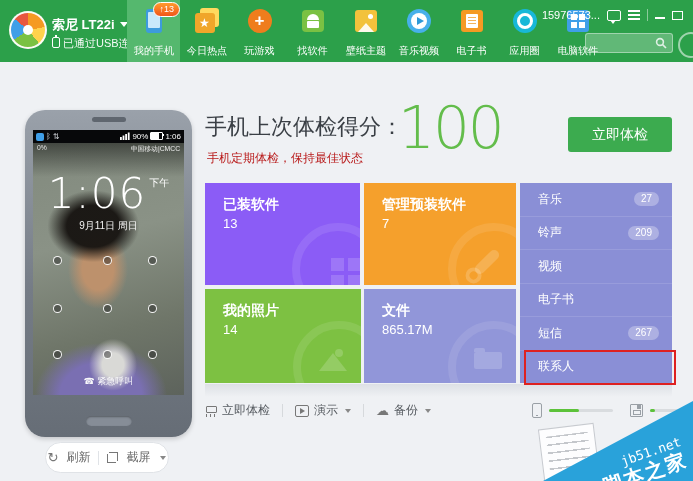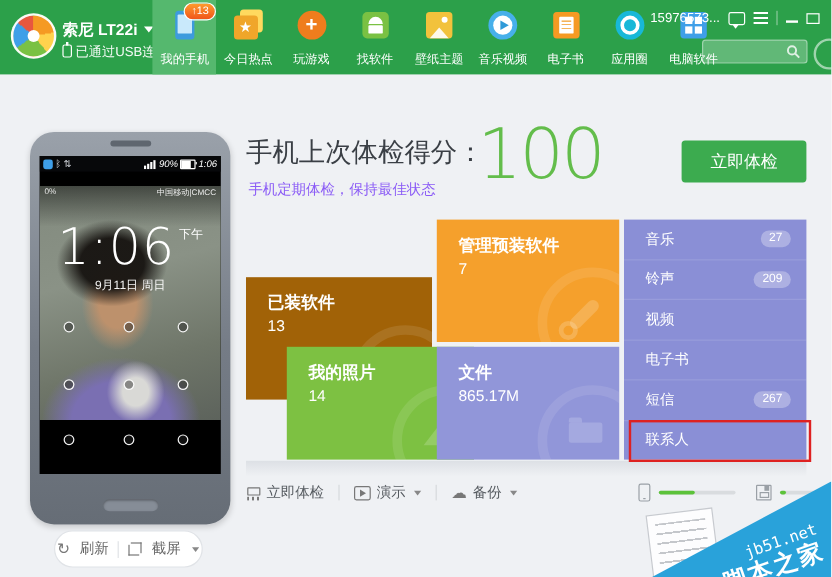--- a/index.html
+++ b/index.html
@@ -57,25 +57,25 @@
   .part-circle{position:absolute;left:678px;top:32px;width:22px;height:22px;border-radius:50%;border:2px solid rgba(255,255,255,.55);}
   
   .phone{position:absolute;left:25px;top:110px;width:167px;height:327px;border-radius:20px;
          background:linear-gradient(180deg,#9aa1aa,#757c86 55%,#666d76);box-shadow:0 2px 5px rgba(0,0,0,.18);}
   .speaker{position:absolute;left:50%;top:7px;transform:translateX(-50%);width:34px;height:5px;border-radius:3px;background:#5f666f;}
   .home{position:absolute;left:50%;bottom:11px;transform:translateX(-50%);width:46px;height:10px;border-radius:5px;background:#868d97;box-shadow:inset 0 1px 2px rgba(0,0,0,.35);}
   .screen{position:absolute;left:8px;top:20px;width:151px;height:265px;background:#000;overflow:hidden;}
   .sbar{position:absolute;left:0;top:0;width:100%;height:13px;background:#07080a;display:flex;align-items:center;padding:0 3px;box-sizing:border-box;color:#fff;}
   .sb-usb{width:8px;height:8px;background:#3f9fe8;border-radius:2px;margin-right:2px;}
   .sb-glyph{font-size:8px;color:#cfd3d8;margin-right:2px;line-height:1;}
-  .sb-right{margin-left:auto;display:flex;align-items:flex-end;gap:2px;font-size:8px;font-style:italic;}
+  .sb-right{margin-left:auto;display:flex;align-items:flex-start;gap:2px;font-size:8px;}
   .sb-batt{width:11px;height:6px;border:1px solid #fff;border-radius:1px;position:relative;}
   .sb-batt::before{content:"";position:absolute;left:0;top:0;bottom:0;width:70%;background:#fff;}
   .sb-batt::after{content:"";position:absolute;right:-2px;top:1px;width:1px;height:2px;background:#fff;}
-  .photo{position:absolute;left:0;top:25px;width:151px;height:195px;
+  .photo{position:absolute;left:0;top:13px;width:151px;height:252px;
      background:
        radial-gradient(46px 36px at 40% 33%, rgba(24,21,18,.97) 58%, rgba(24,21,18,0) 100%),
        radial-gradient(30px 40px at 43% 50%, #bd916c 52%, rgba(189,145,108,0) 100%),
        radial-gradient(24px 26px at 53% 88%, #d9d9d6 45%, rgba(217,217,214,0) 100%),
        radial-gradient(66px 52px at 45% 100%, #7a6fb2 62%, rgba(122,111,178,0) 100%),
        linear-gradient(165deg,#828a7e 0%,#8a9286 38%,#6f7669 72%,#5d635c 100%);}
   .photo::before{content:"";position:absolute;left:0;top:0;width:100%;height:34px;background:linear-gradient(180deg,rgba(15,17,15,.55),rgba(15,17,15,0));}
   .carrier{position:absolute;right:4px;top:1px;color:rgba(255,255,255,.9);font-size:8px;transform:scale(.85);transform-origin:right top;}
   .charge{position:absolute;left:4px;top:1px;color:rgba(255,255,255,.85);font-size:8px;transform:scale(.85);transform-origin:left top;}
   .clock{position:absolute;left:0;top:30px;width:100%;text-align:center;color:#fff;}
@@ -86,21 +86,21 @@
   .emergency{position:absolute;left:0;bottom:7px;width:100%;text-align:center;color:rgba(255,255,255,.95);font-size:9px;}
   .ph-actions{position:absolute;left:45px;top:442px;width:124px;height:31px;background:#fff;border:1px solid #e0e3e7;border-radius:17px;box-sizing:border-box;display:flex;align-items:center;justify-content:center;gap:8px;color:#666;font-size:12px;}
   .ph-actions .sep{width:1px;height:14px;background:#e0e3e7;}
   .ph-actions .g{font-size:13px;color:#777;}
   .crop-ic{position:relative;width:11px;height:11px;}
   .crop-ic::before{content:"";position:absolute;left:0;top:2px;width:8px;height:8px;border-left:1.5px solid #777;border-bottom:1.5px solid #777;}
   .crop-ic::after{content:"";position:absolute;left:2px;top:0;width:8px;height:8px;border-right:1.5px solid #777;border-top:1.5px solid #777;}
   .dcaret{display:inline-block;width:0;height:0;border-left:3.5px solid transparent;border-right:3.5px solid transparent;border-top:4px solid #888;margin-left:2px;vertical-align:1px;}
   
   .title{position:absolute;left:205px;top:112px;font-size:22px;color:#3a3f45;white-space:nowrap;}
-  .subtitle{position:absolute;left:207px;top:150px;font-size:12px;color:#8b5cf6;white-space:nowrap;}
+  .subtitle{position:absolute;left:207px;top:150px;font-size:12px;color:#b91c1c;white-space:nowrap;}
   .score{position:absolute;left:398px;top:98px;font-size:58px;font-weight:200;letter-spacing:-2px;line-height:1.05;font-family:"DejaVu Sans","Liberation Sans",sans-serif;}
   .check-btn{position:absolute;left:568px;top:117px;width:104px;height:35px;border:none;border-radius:3px;color:#fff;font-size:14px;cursor:pointer;font-family:inherit;}
   .tile{position:absolute;color:#fff;overflow:hidden;cursor:pointer;}
   .tile .tl{position:absolute;left:18px;top:13px;font-size:14px;font-weight:bold;}
   .tile .tv{position:absolute;left:18px;top:33px;font-size:13px;}
   .ghost-ring{position:absolute;right:-24px;bottom:-30px;width:92px;height:92px;border:8px solid rgba(255,255,255,.10);border-radius:50%;box-sizing:border-box;}
   .g-apps{position:absolute;right:16px;bottom:14px;width:13px;height:13px;background:rgba(255,255,255,.16);box-shadow:17px 0 rgba(255,255,255,.16),0 17px rgba(255,255,255,.16),17px 17px rgba(255,255,255,.16);}
   .g-wrench{position:absolute;right:14px;bottom:18px;width:30px;height:10px;border-radius:5px;background:rgba(255,255,255,.18);transform:rotate(-45deg);}
   .g-wrench::after{content:"";position:absolute;left:-12px;top:-3px;width:8px;height:8px;border:4px solid rgba(255,255,255,.18);border-radius:50%;}
   .g-photo{position:absolute;right:14px;bottom:12px;width:0;height:0;border-left:14px solid transparent;border-right:14px solid transparent;border-bottom:18px solid rgba(255,255,255,.18);}
@@ -258,52 +258,53 @@
         </div>
         <div class="dot" style="left:20px;top:113px"></div>
         <div class="dot" style="left:70px;top:113px"></div>
         <div class="dot" style="left:115px;top:113px"></div>
         <div class="dot" style="left:20px;top:161px"></div>
         <div class="dot" style="left:70px;top:161px"></div>
         <div class="dot" style="left:115px;top:161px"></div>
         <div class="dot" style="left:20px;top:207px"></div>
         <div class="dot" style="left:70px;top:207px"></div>
         <div class="dot" style="left:115px;top:207px"></div>
+        <div class="emergency">☎ <span>紧急呼叫</span></div>
       </div>
     </div>
     <div class="home"></div>
   </div>
 
   <div class="ph-actions">
     <span class="g">↻</span>
     <span>刷新</span>
     <span class="sep"></span>
     <span class="crop-ic"></span>
     <span>截屏</span>
     <span class="dcaret"></span>
   </div>
 
   <div class="title">手机上次体检得分：</div>
   <div class="subtitle">手机定期体检，保持最佳状态</div>
   <div class="score" style="color: rgb(99, 189, 75);">100</div>
   <button class="check-btn" style="background: rgb(60, 171, 79);">立即体检</button>
 
-  <div class="tile" style="left: 205px; top: 183px; width: 155px; height: 102px; background: #a16207; margin-top: 48px;">
+  <div class="tile" style="left: 205px; top: 183px; width: 155px; height: 102px; background: #8b5cf6;">
     <div class="tl">已装软件</div>
     <div class="tv">13</div>
     <div class="ghost-ring"></div>
       <div class="g-apps"></div>
   </div>
   <div class="tile" style="left: 364px; top: 183px; width: 152px; height: 102px; background: rgb(245, 160, 44);">
     <div class="tl">管理预装软件</div>
     <div class="tv">7</div>
     <div class="ghost-ring"></div>
       <div class="g-wrench"></div>
   </div>
-  <div class="tile" style="left: 205px; top: 289px; width: 156px; height: 94px; background: rgb(125, 193, 66); margin-left: 34px;">
+  <div class="tile" style="left: 205px; top: 289px; width: 156px; height: 94px; background: rgb(125, 193, 66);">
     <div class="tl">我的照片</div>
     <div class="tv">14</div>
     <div class="ghost-ring"></div>
       <div class="g-photo"></div>
   </div>
   <div class="tile" style="left: 364px; top: 289px; width: 152px; height: 94px; background: rgb(145, 150, 217);">
     <div class="tl">文件</div>
     <div class="tv">865.17M</div>
     <div class="ghost-ring"></div>
       <div class="g-folder"></div>

